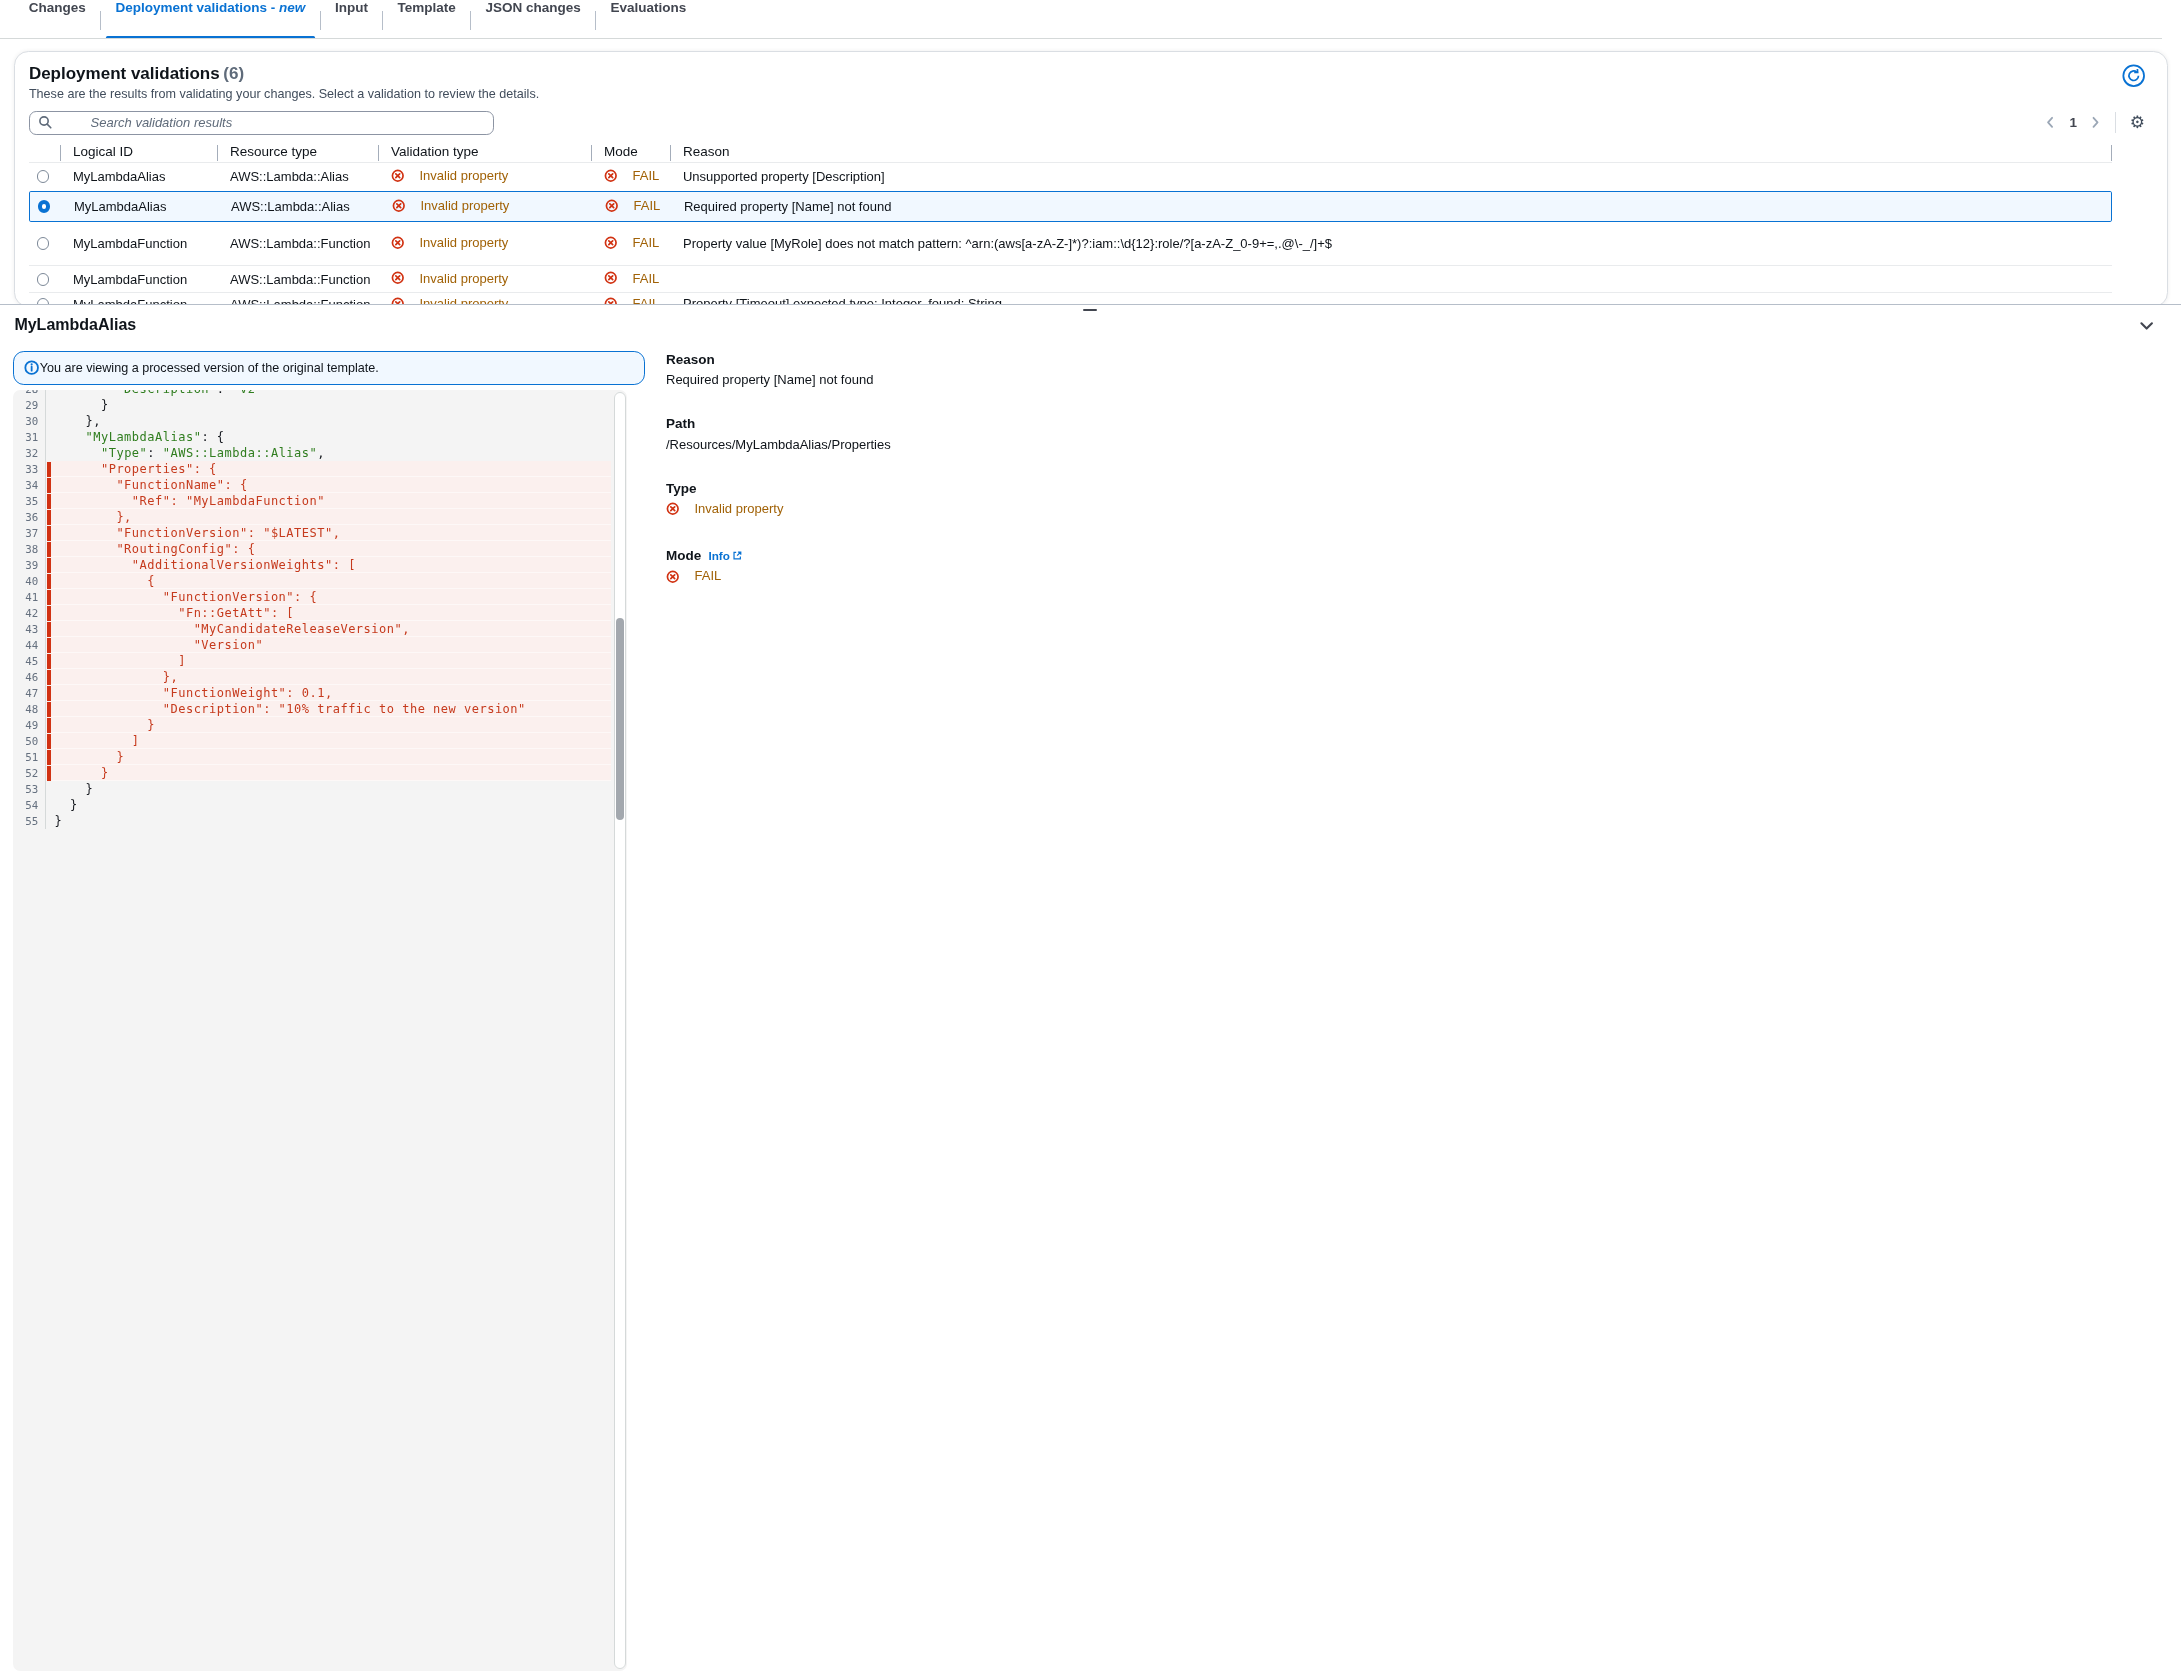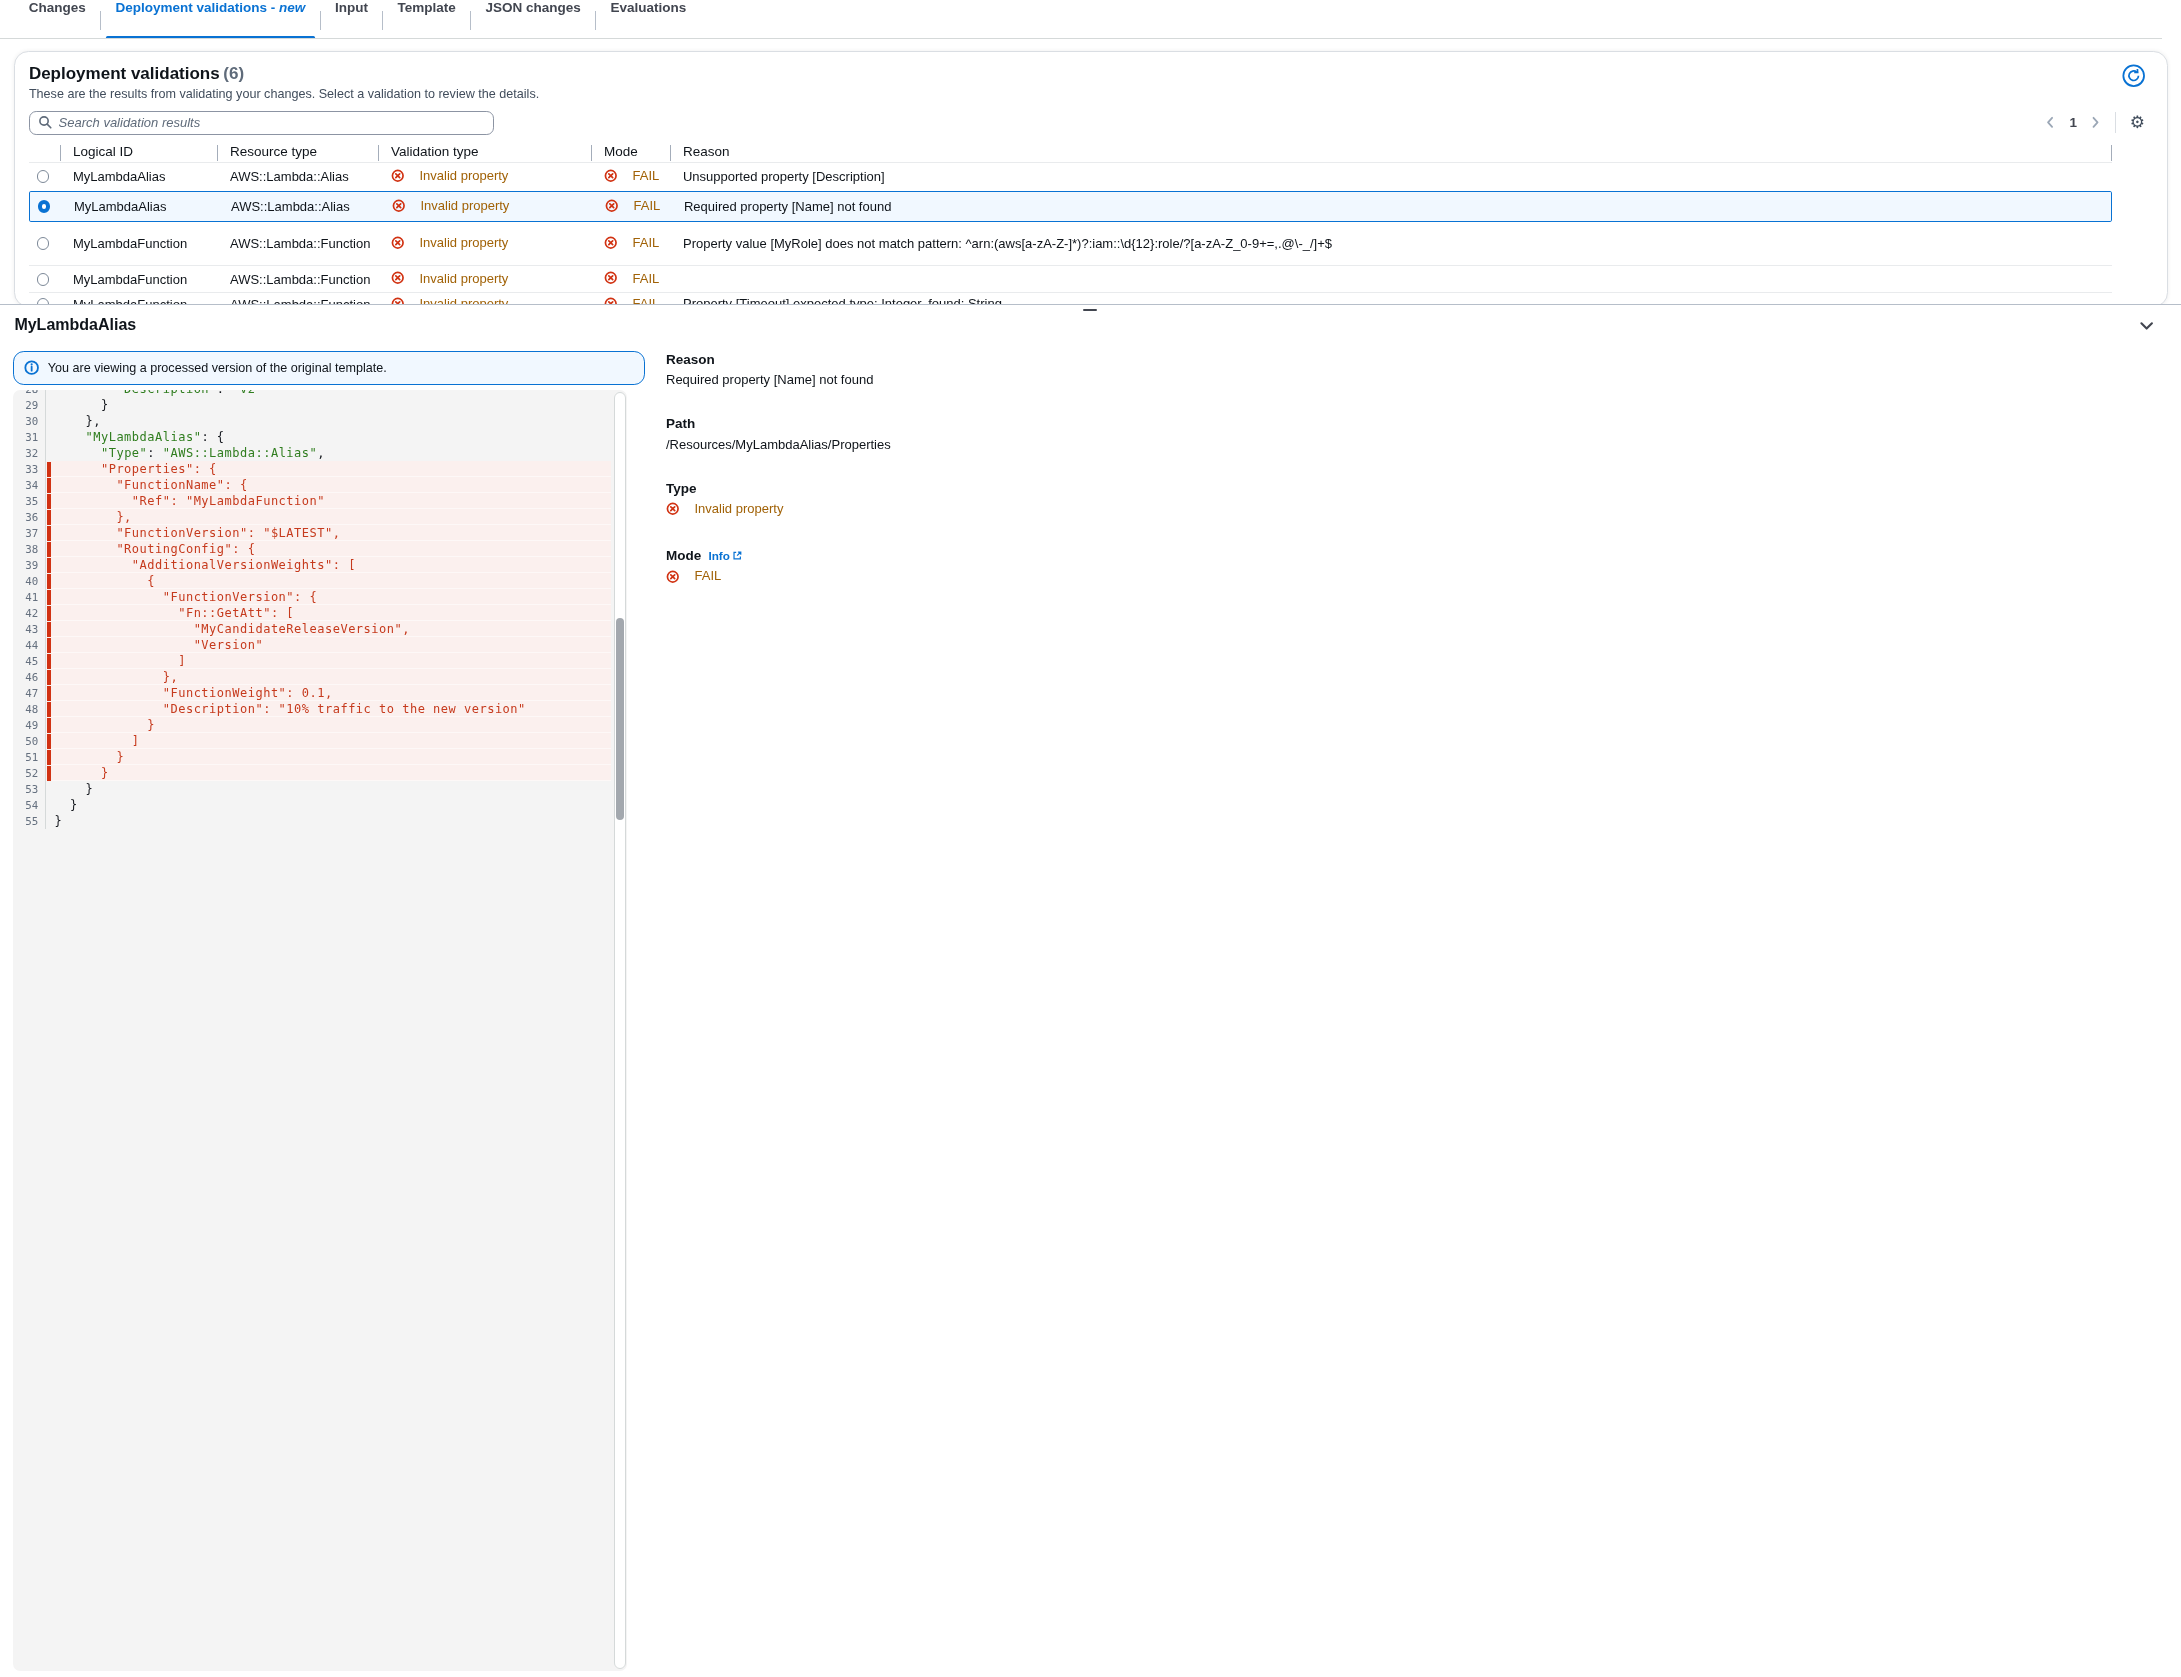--- a/index.html
+++ b/index.html
@@ -26,21 +26,21 @@
   .card-title { font-size:17px; font-weight:700; line-height:20px; }
   .card-title .count { color:#5f6b7a; margin-left:3.6px; }
   .card-desc { font-size:12.6px; color:#414d5c; margin-top:3.6px; line-height:15.3px; }
   .refresh-btn { margin-left:auto; margin-right:6.3px; width:23.4px; height:23.4px; border:none;
           background:transparent; cursor:pointer; padding:0; }
 
   .toolbar { display:flex; align-items:center; margin-top:8px; height:24px; }
   .search-box { width:465px; height:24px; border:0.9px solid #8c94a3; border-radius:7.2px;
           display:flex; align-items:center; padding:0 8px; gap:6.3px; background:#fff; }
   .search-box input { border:none; outline:none; flex:1; font-size:13px;
-          font-family:"Liberation Sans", sans-serif; color:#0f141a; background:transparent; }
+          font-family:"Liberation Sans", sans-serif; color:#0f141a; background:transparent;margin-left:32px; }
   .search-box input::placeholder { font-style:italic; color:#5f6b7a; }
   .pager { margin-left:auto; display:flex; align-items:center; gap:8px; margin-right:5.4px; }
   .pager-btn { background:none; border:none; padding:1.8px; cursor:pointer; line-height:0; }
   .page-num { font-size:13.5px; font-weight:700; color:#424650; padding:0 2.7px; }
   .pager-divider { width:0.9px; height:21.6px; background:#dadee3; margin:0 3.6px; }
   .gear-btn { background:none; border:none; cursor:pointer; font-size:17px; color:#414d5c;
           font-family:"DejaVu Sans", sans-serif; line-height:1; padding:0 1.8px; }
 
   
   .vtable { margin-top:7.2px; margin-right:40px; }
@@ -72,21 +72,21 @@
   .split { position:absolute; left:0; right:0; top:304px; bottom:0; background:#fff;
           border-top:0.9px solid #b6bec9; z-index:5; }
   .drag-handle { position:absolute; left:50%; top:3.6px; width:13.5px; height:2.7px;
           margin-left:-7.2px; border-radius:1.8px; background:#424650; cursor:row-resize; }
   .split-title-row { display:flex; align-items:center; padding:9px 12.6px 0 14.4px; }
   .split-title { font-size:16px; font-weight:700; }
   .collapse-btn { margin-left:auto; margin-right:10.8px; background:none; border:none; cursor:pointer; line-height:0; padding:3.6px; }
 
   .alert { position:absolute; left:12.6px; top:46px; width:632px; height:34px;
           border:1.8px solid #0972d3; border-radius:10.8px; background:#f1f8ff;
-          display:flex; align-items:center; padding:0 10.8px; gap:8px; }
+          display:flex; align-items:center; padding:0 10.8px; }
   .alert-text { font-size:12.6px; color:#0f141a; }
 
   
   .code { position:absolute; left:12.6px; top:85px; width:614px; bottom:6.3px;
           background:#f4f4f4; border-radius:7.2px; overflow:hidden; }
   .code-scroll { position:absolute; left:0; right:16px; top:-8.6px;
           font-family:"DejaVu Sans Mono", monospace; font-size:12px; letter-spacing:0.5px; }
   .code-line { display:flex; height:16px; align-items:center; }
   .code-line .ln { flex:0 0 32px; text-align:right; padding-right:6.3px;
           color:#65707f; font-size:10.8px; letter-spacing:0; }

